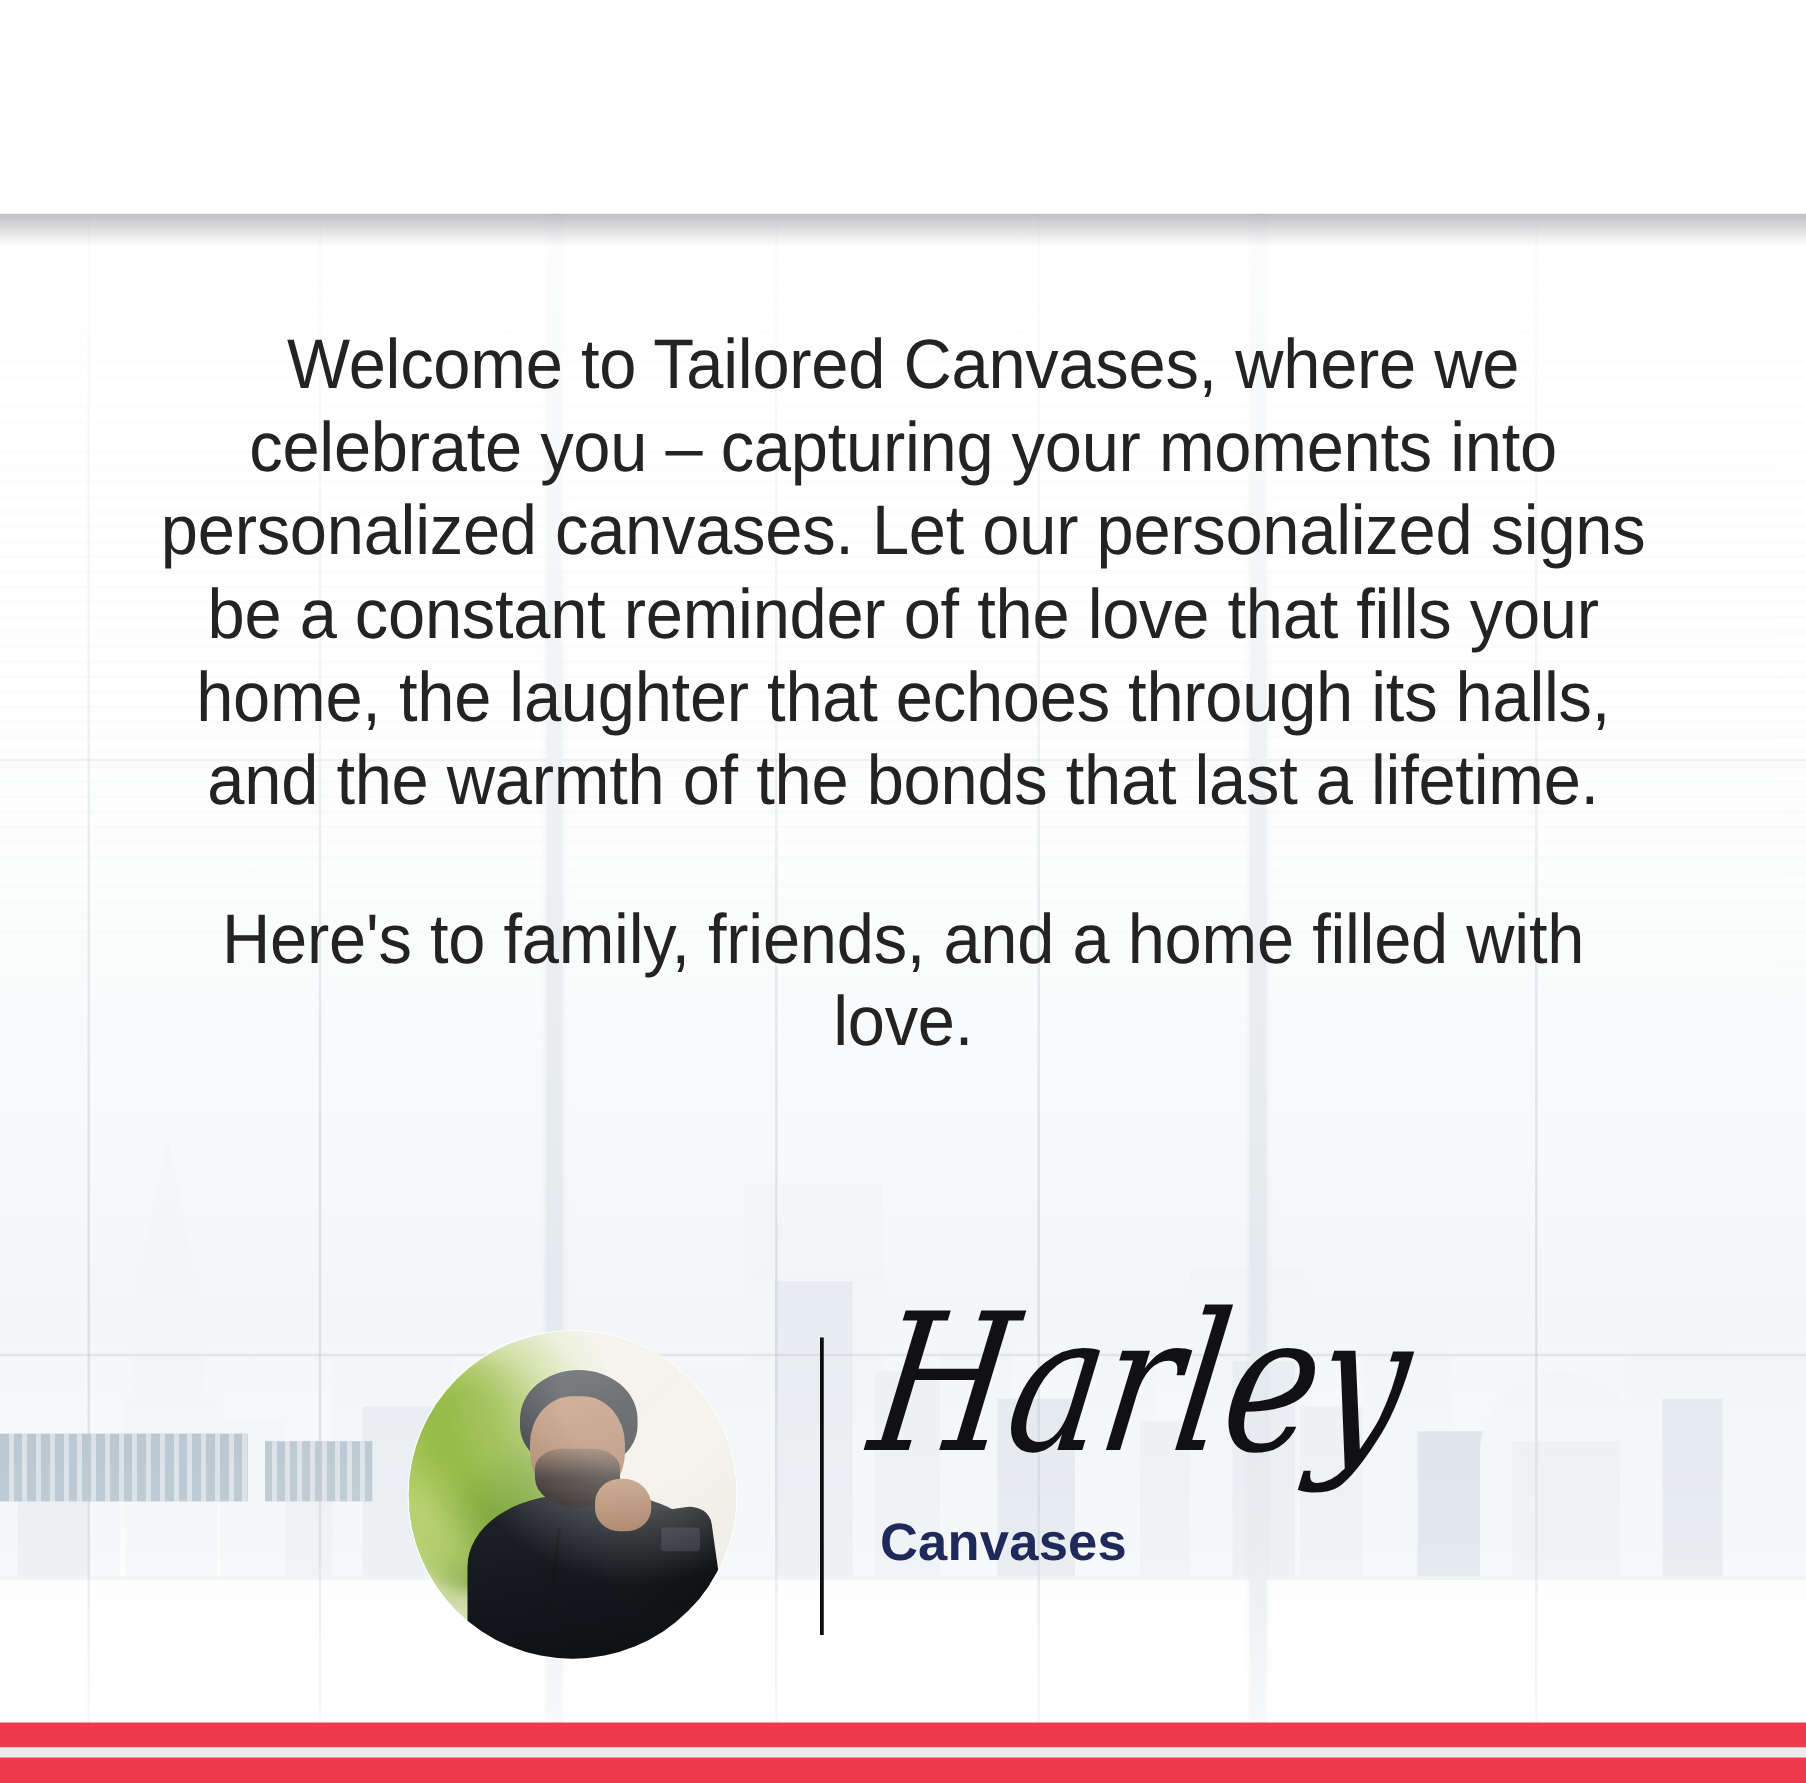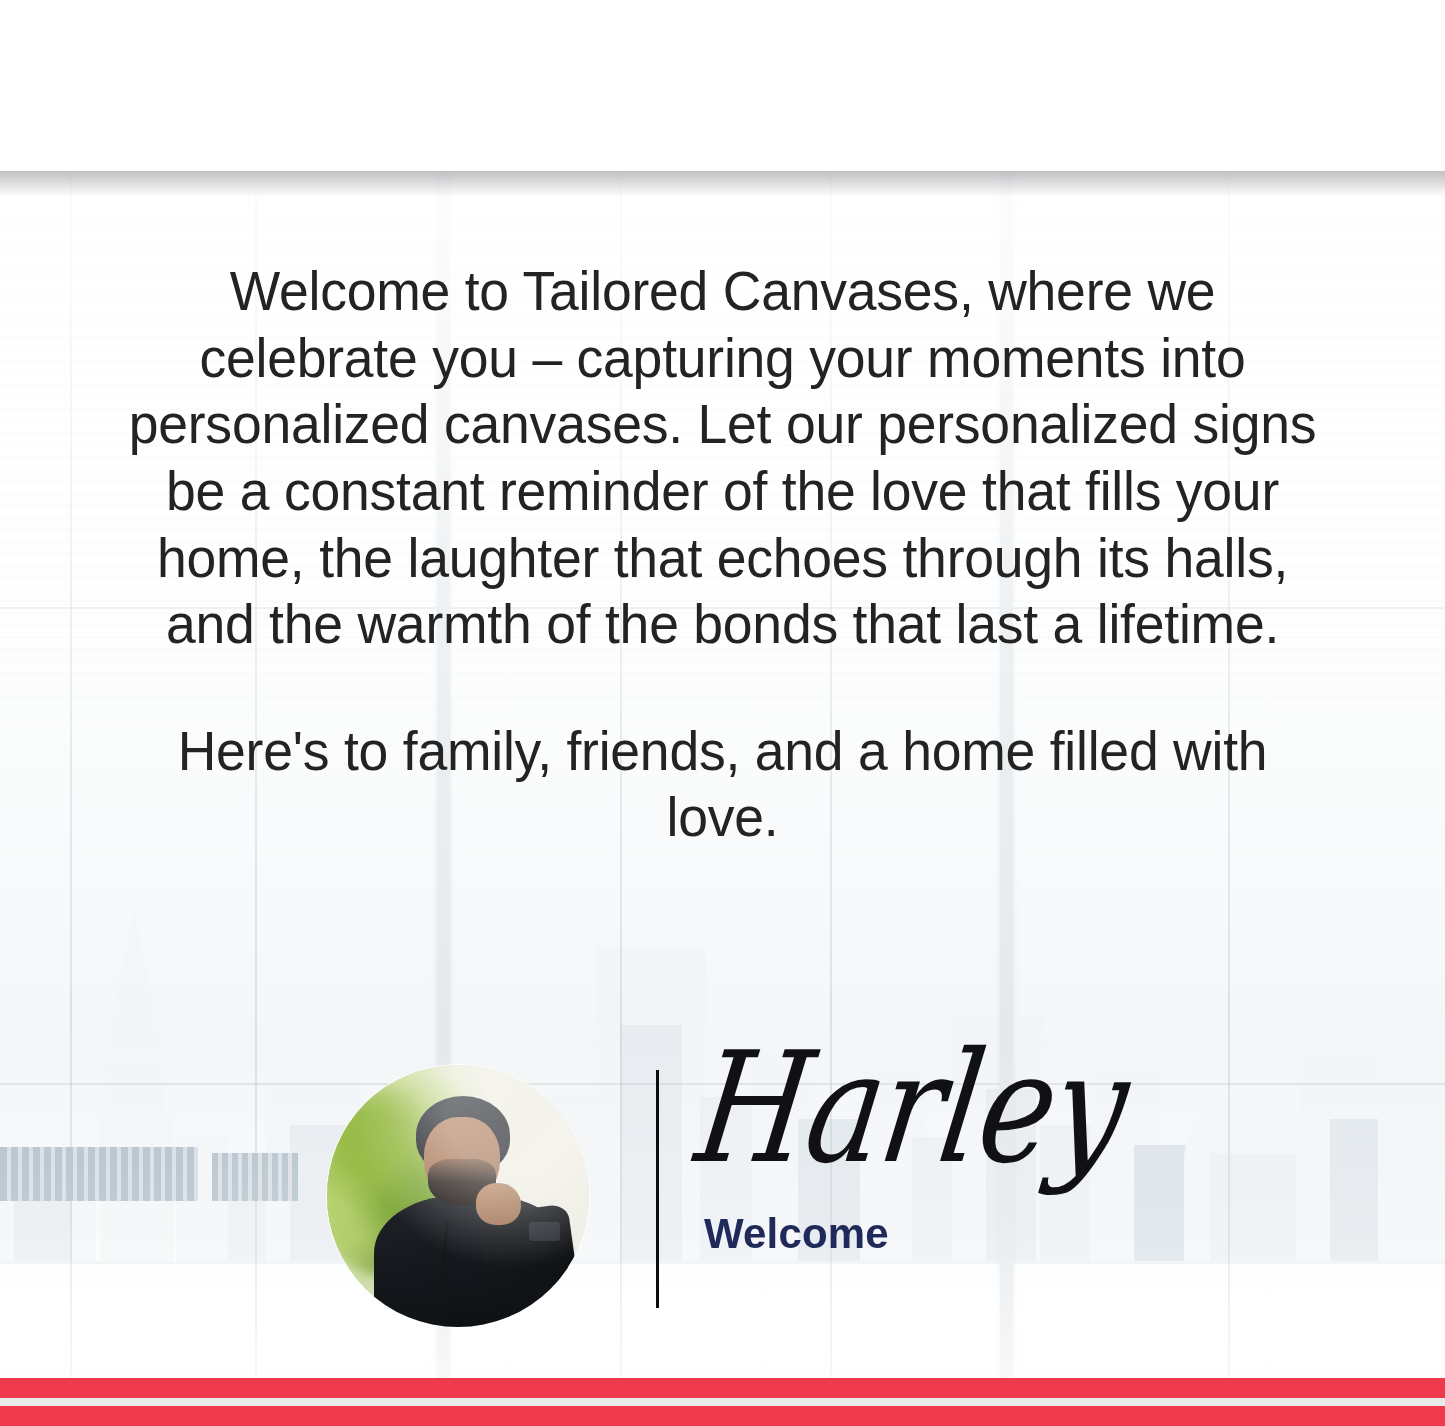--- a/index.html
+++ b/index.html
@@ -358,21 +358,21 @@
       </div>
     </div>
   </div>
 
   <div class="sig-divider"></div>
 
   <div class="sig-right">
     <span class="sig-name" style="color: rgb(17, 17, 20);">Harley</span>
     <span class="sig-role" style="color: rgb(31, 42, 90);">
       <br>
-      <span>Welcome</span>
+      <span>Canvases</span>
     </span>
   </div>
 
   <div class="footer">
     <div class="bar-red-top" style="background: rgb(238, 58, 76);"></div>
     <div class="bar-gap" style="background: rgb(232, 235, 232);"></div>
     <div class="bar-red-bottom" style="background: rgb(238, 58, 76);"></div>
   </div>
 
 </div>

